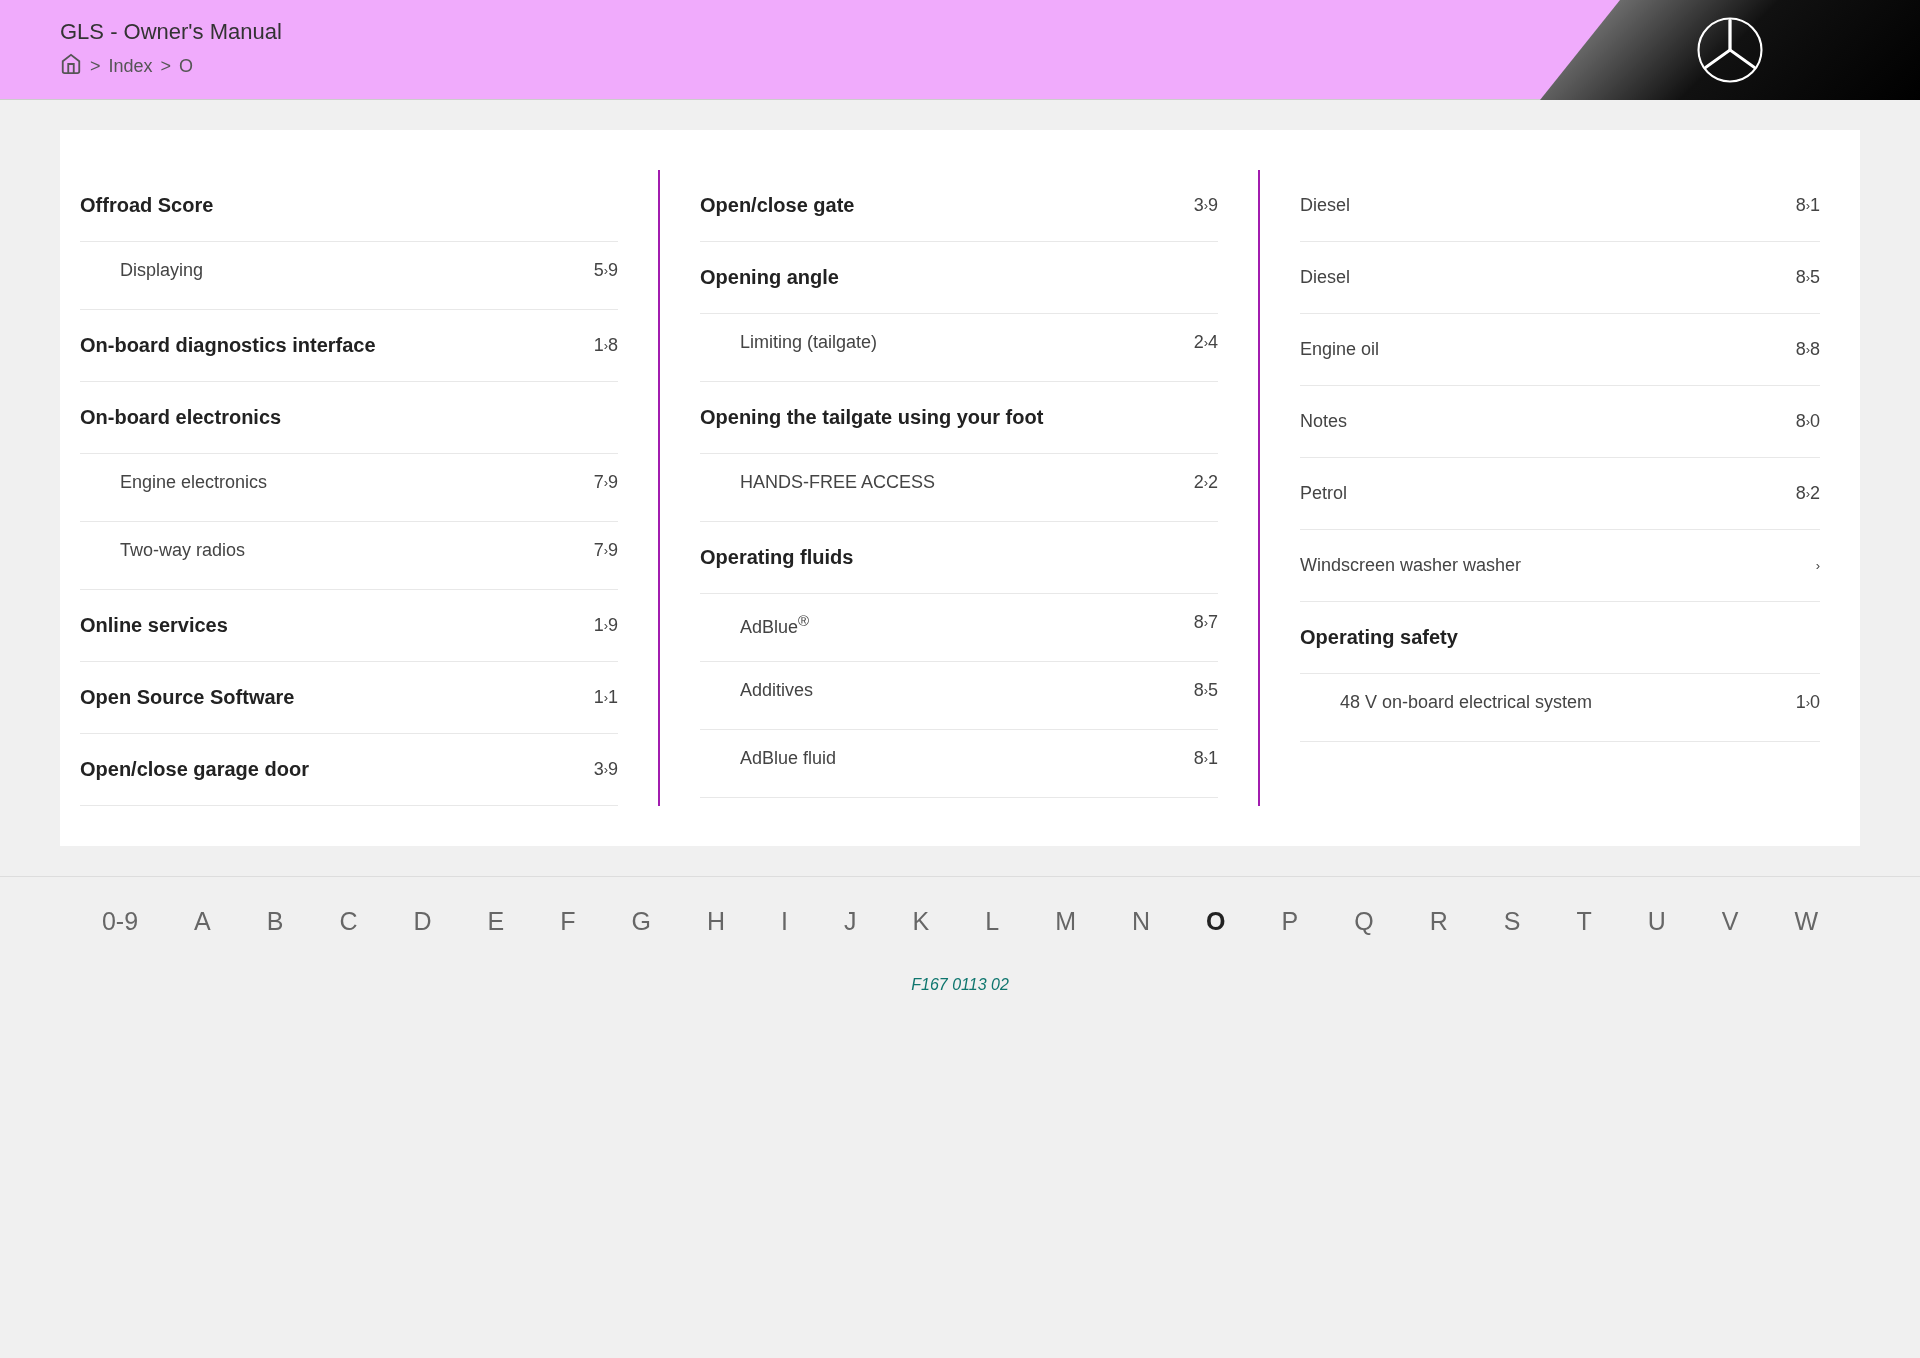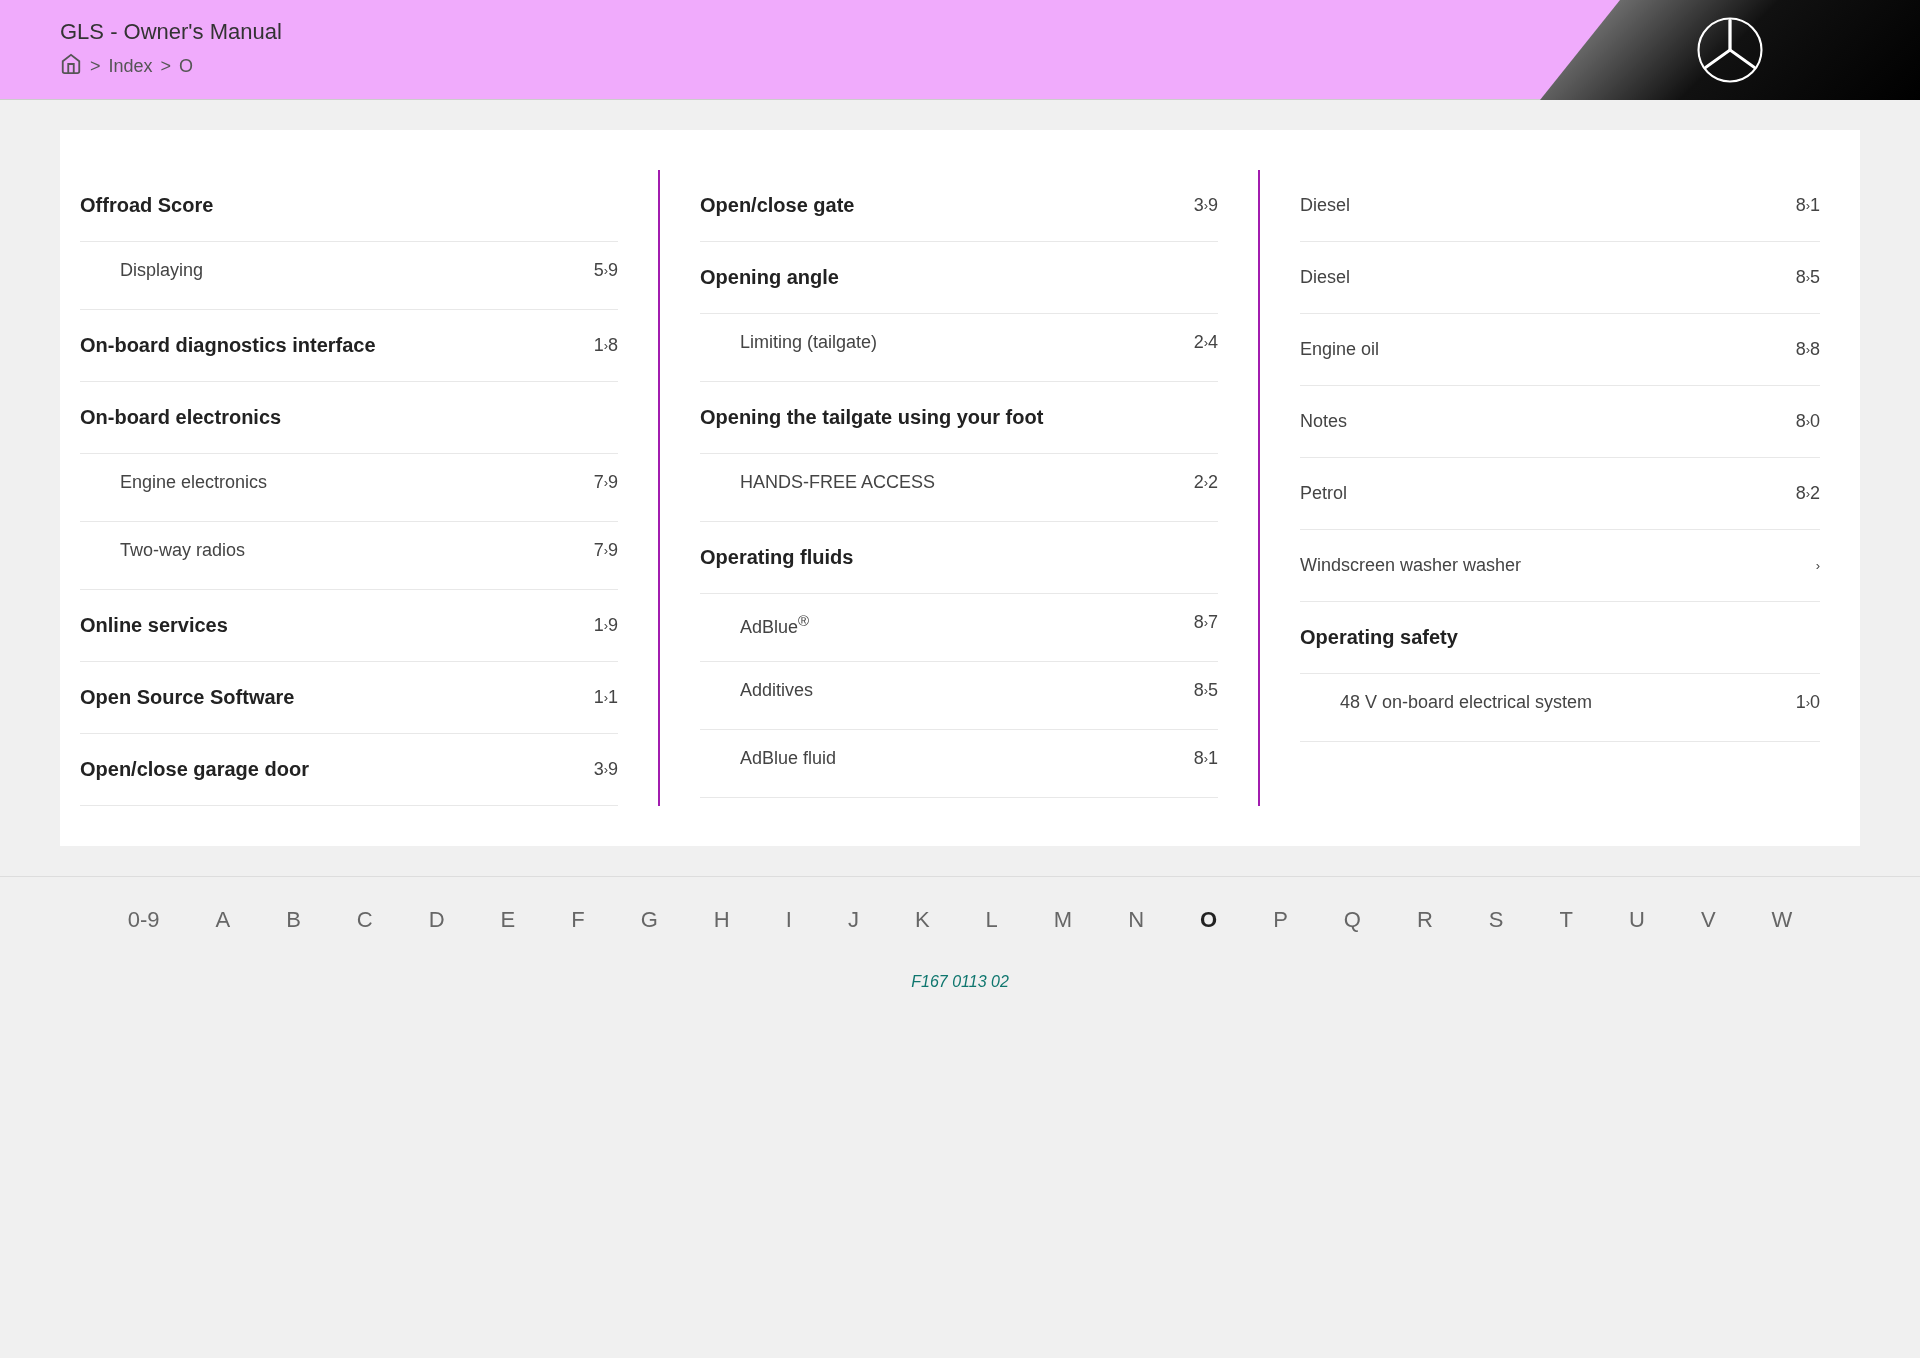--- a/index.html
+++ b/index.html
@@ -127,21 +127,21 @@
       border-top: 1px solid #ddd;
       padding: 20px 0;
       display: flex;
       align-items: center;
       justify-content: center;
       gap: 0;
       margin-top: 20px;
     }
 
     .footer-letter {
-      font-size: 22px;
+      font-size: 25px;
       color: #666;
       padding: 10px 28px;
       cursor: pointer;
       border-radius: 4px;
       text-align: center;
       min-width: 60px;
     }
 
     .footer-letter.active {
       color: #222;

